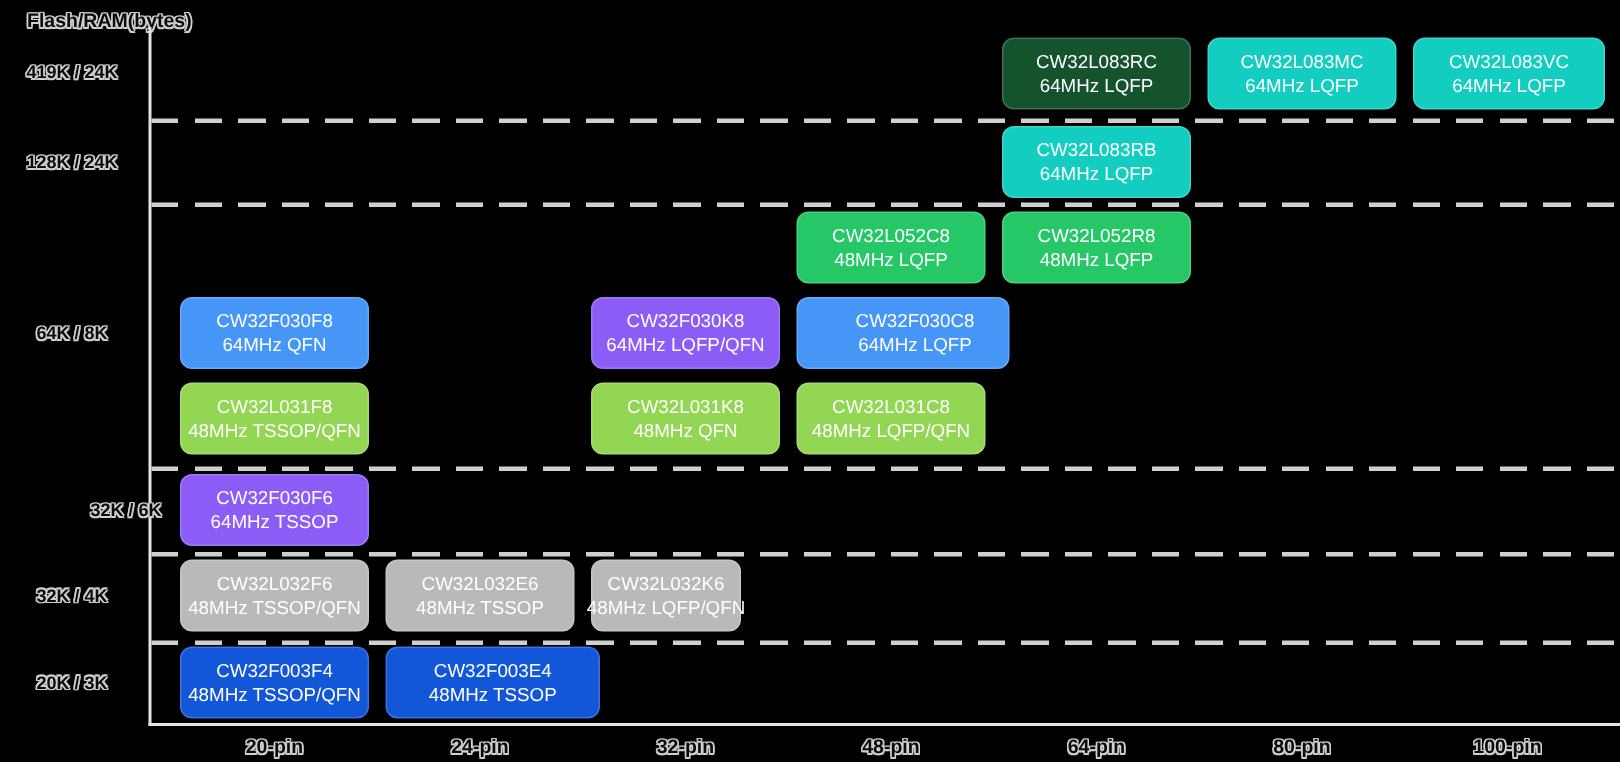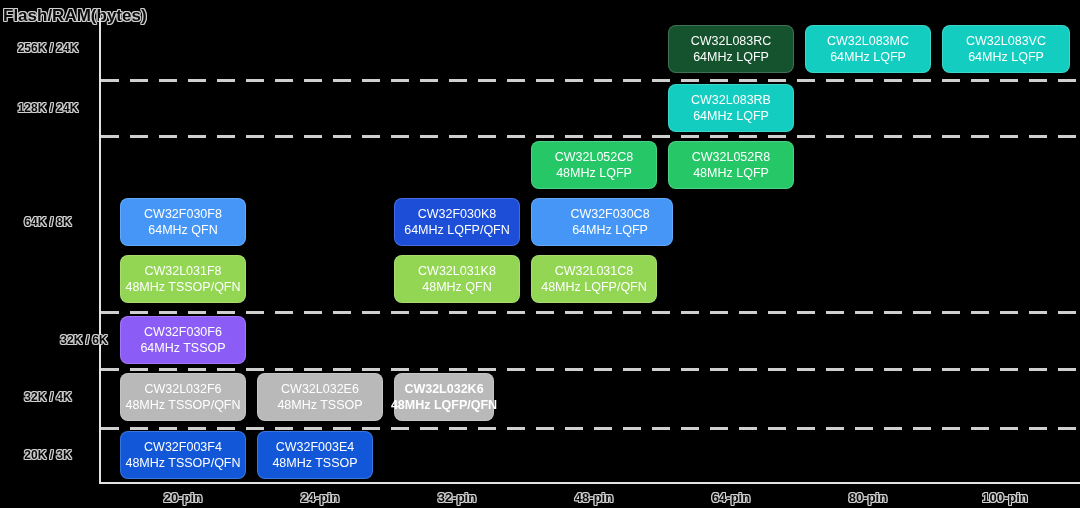--- a/index.html
+++ b/index.html
@@ -6,21 +6,21 @@
   #stage{
     position:relative;width:1080px;height:508px;background:#000;
     overflow:hidden;font-family:"Liberation Sans",sans-serif;
     -webkit-user-select:none;user-select:none;
   }
   .outlined{
     color:#0b0b0b;font-weight:bold;
     text-shadow:-1px 0 0 #d2d2d2,1px 0 0 #d2d2d2,0 -1px 0 #d2d2d2,0 1px 0 #d2d2d2,
                 -1px -1px 0 #bfbfbf,1px -1px 0 #bfbfbf,-1px 1px 0 #bfbfbf,1px 1px 0 #bfbfbf;
   }
-  .axis-title{position:absolute;left:3px;top:6px;font-size:17px;white-space:nowrap;}
+  .axis-title{position:absolute;left:18px;top:6px;font-size:13px;white-space:nowrap;}
   .vaxis{position:absolute;left:99px;top:18px;width:2px;height:466px;background:#e3e3e3;}
   .haxis{position:absolute;left:99px;top:482px;width:981px;height:2px;background:#e3e3e3;}
   .dash{
     position:absolute;left:101px;width:979px;height:3px;
     background:repeating-linear-gradient(90deg,#cfcfcf 0 18px,transparent 18px 29px);
   }
   .ylab{position:absolute;left:0;width:96px;text-align:center;font-size:12px;transform:translateY(-50%);white-space:nowrap;}
   .xlab{position:absolute;top:490px;width:126px;text-align:center;font-size:13px;white-space:nowrap;}
   .box{
     position:absolute;width:126px;height:48px;border-radius:8px;
@@ -37,21 +37,21 @@
   <div class="vaxis"></div>
   <div class="haxis"></div>
   <div id="dashes">
       <div class="dash" style="top: 79px;"></div>
       <div class="dash" style="top: 135px;"></div>
       <div class="dash" style="top: 311px;"></div>
       <div class="dash" style="top: 368px;"></div>
       <div class="dash" style="top: 427px;"></div>
     </div>
   <div id="ylabels">
-      <div class="ylab outlined" style="top: 48px;">256K / 24K</div>
+      <div class="ylab outlined" style="top: 48px;">419K / 24K</div>
       <div class="ylab outlined" style="top: 108px;">128K / 24K</div>
       <div class="ylab outlined" style="top: 222px;">64K / 8K</div>
       <div class="ylab outlined" style="top: 340px; padding-left: 36px;">32K / 6K</div>
       <div class="ylab outlined" style="top: 397px;">32K / 4K</div>
       <div class="ylab outlined" style="top: 455px;">20K / 3K</div>
     </div>
   <div id="xlabels">
       <div class="xlab outlined" style="left: 120px;">20-pin</div>
       <div class="xlab outlined" style="left: 257px;">24-pin</div>
       <div class="xlab outlined" style="left: 394px;">32-pin</div>
@@ -82,21 +82,21 @@
         <span>48MHz LQFP</span>
       </div>
       <div class="box" style="left: 668px; top: 141px; width: 126px; background: rgb(38, 199, 103);">
         <span>CW32L052R8</span>
         <span>48MHz LQFP</span>
       </div>
       <div class="box" style="left: 120px; top: 198px; width: 126px; background: rgb(69, 150, 246);">
         <span>CW32F030F8</span>
         <span>64MHz QFN</span>
       </div>
-      <div class="box" style="left: 394px; top: 198px; width: 126px; background: #1d4ed8;">
+      <div class="box" style="left: 394px; top: 198px; width: 126px; background: #8b5cf6;">
         <span>CW32F030K8</span>
         <span>64MHz LQFP/QFN</span>
       </div>
       <div class="box" style="left: 531px; top: 198px; width: 126px; background: rgb(69, 150, 246); padding-left: 16px;">
         <span>CW32F030C8</span>
         <span>64MHz LQFP</span>
       </div>
       <div class="box" style="left: 120px; top: 255px; width: 126px; background: rgb(146, 214, 83);">
         <span>CW32L031F8</span>
         <span>48MHz TSSOP/QFN</span>
@@ -114,26 +114,26 @@
         <span>64MHz TSSOP</span>
       </div>
       <div class="box" style="left: 120px; top: 373px; width: 126px; background: rgb(185, 185, 185);">
         <span>CW32L032F6</span>
         <span>48MHz TSSOP/QFN</span>
       </div>
       <div class="box" style="left: 257px; top: 373px; width: 126px; background: rgb(185, 185, 185);">
         <span>CW32L032E6</span>
         <span>48MHz TSSOP</span>
       </div>
-      <div class="box" style="left: 394px; top: 373px; width: 100px; background: rgb(185, 185, 185); font-weight: bold;">
+      <div class="box" style="left: 394px; top: 373px; width: 100px; background: rgb(185, 185, 185);">
         <span>CW32L032K6</span>
         <span>48MHz LQFP/QFN</span>
       </div>
       <div class="box" style="left: 120px; top: 431px; width: 126px; background: rgb(17, 87, 215);">
         <span>CW32F003F4</span>
         <span>48MHz TSSOP/QFN</span>
       </div>
-      <div class="box" style="left: 257px; top: 431px; width: 116px; background: rgb(17, 87, 215);">
+      <div class="box" style="left: 257px; top: 431px; width: 143px; background: rgb(17, 87, 215);">
         <span>CW32F003E4</span>
         <span>48MHz TSSOP</span>
       </div>
     </div>
 </div>
 
 </body></html>

